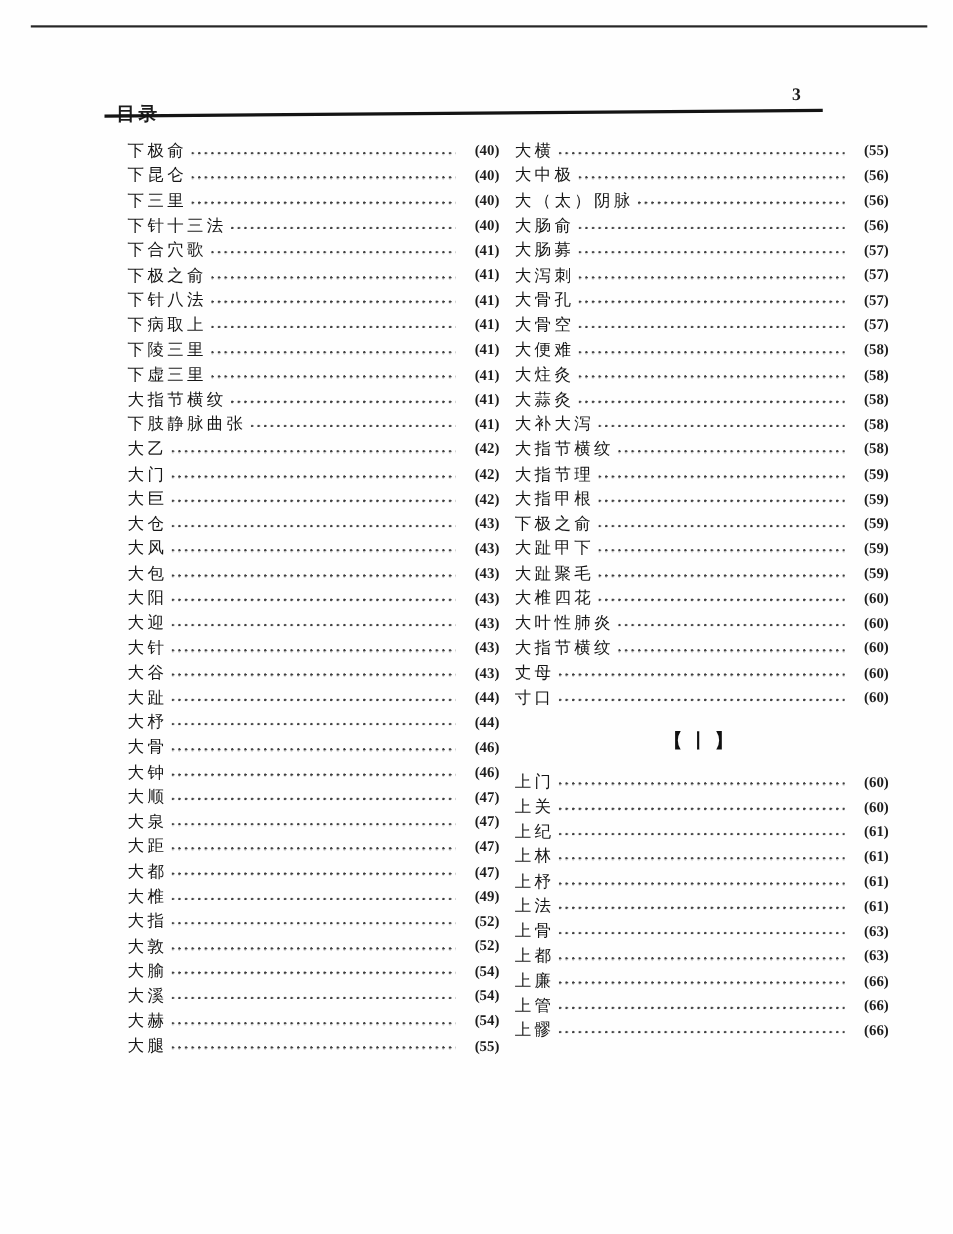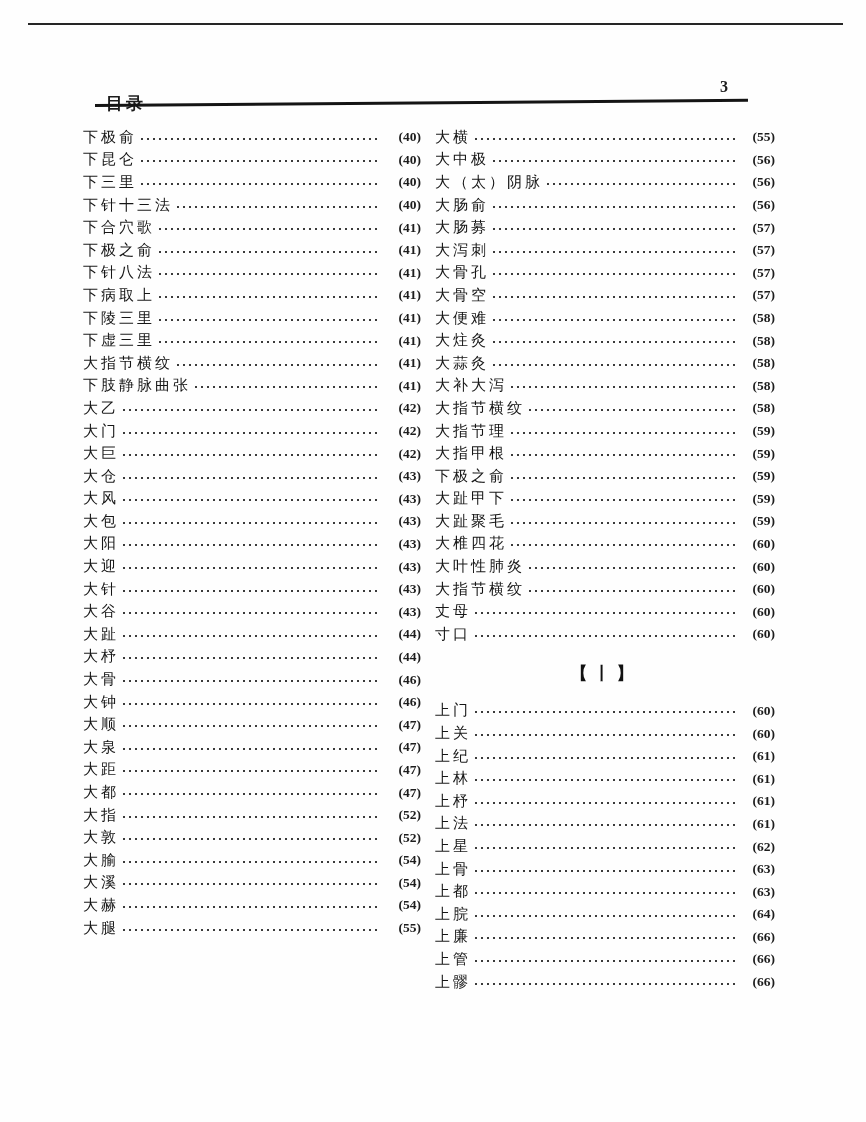--- a/index.html
+++ b/index.html
@@ -23,21 +23,21 @@
     position:absolute;top:78px;left:720px;
     font-size:16px;font-weight:bold;
   }
   .hdr-rule{
     position:absolute;top:104px;left:95px;width:653px;height:3px;
     background:#141414;
     transform:rotate(-0.45deg);
     transform-origin:left center;
   }
   .cols{
-    position:absolute;top:126px;left:83px;width:692px;
+    position:absolute;top:126px;left:116px;width:692px;
     display:flex;
     justify-content:center;
   }
   .col{width:338px;}
   .col.right{width:340px;margin-left:14px;}
   .row{
     height:22.6px;
     display:flex;align-items:center;
   }
   .t{
@@ -249,20 +249,25 @@
           <span class="p">(47)</span>
         </div>
 
         <div class="row">
           <span class="t">大都</span>
           <span class="leader"></span>
           <span class="p">(47)</span>
         </div>
 
 
+        <div class="row">
+          <span class="t">大椎</span>
+          <span class="leader"></span>
+          <span class="p">(49)</span>
+        </div>
 
         <div class="row">
           <span class="t">大指</span>
           <span class="leader"></span>
           <span class="p">(52)</span>
         </div>
 
         <div class="row">
           <span class="t">大敦</span>
           <span class="leader"></span>
@@ -469,43 +474,33 @@
             <span class="leader"></span>
             <span class="p">(61)</span>
           </div>
 
           <div class="row">
             <span class="t">上法</span>
             <span class="leader"></span>
             <span class="p">(61)</span>
           </div>
 
-          <div class="row">
-            <span class="t">上星</span>
-            <span class="leader"></span>
-            <span class="p">(62)</span>
-          </div>
 
           <div class="row">
             <span class="t">上骨</span>
             <span class="leader"></span>
             <span class="p">(63)</span>
           </div>
 
           <div class="row">
             <span class="t">上都</span>
             <span class="leader"></span>
             <span class="p">(63)</span>
           </div>
 
-          <div class="row">
-            <span class="t">上脘</span>
-            <span class="leader"></span>
-            <span class="p">(64)</span>
-          </div>
 
           <div class="row">
             <span class="t">上廉</span>
             <span class="leader"></span>
             <span class="p">(66)</span>
           </div>
 
           <div class="row">
             <span class="t">上管</span>
             <span class="leader"></span>

